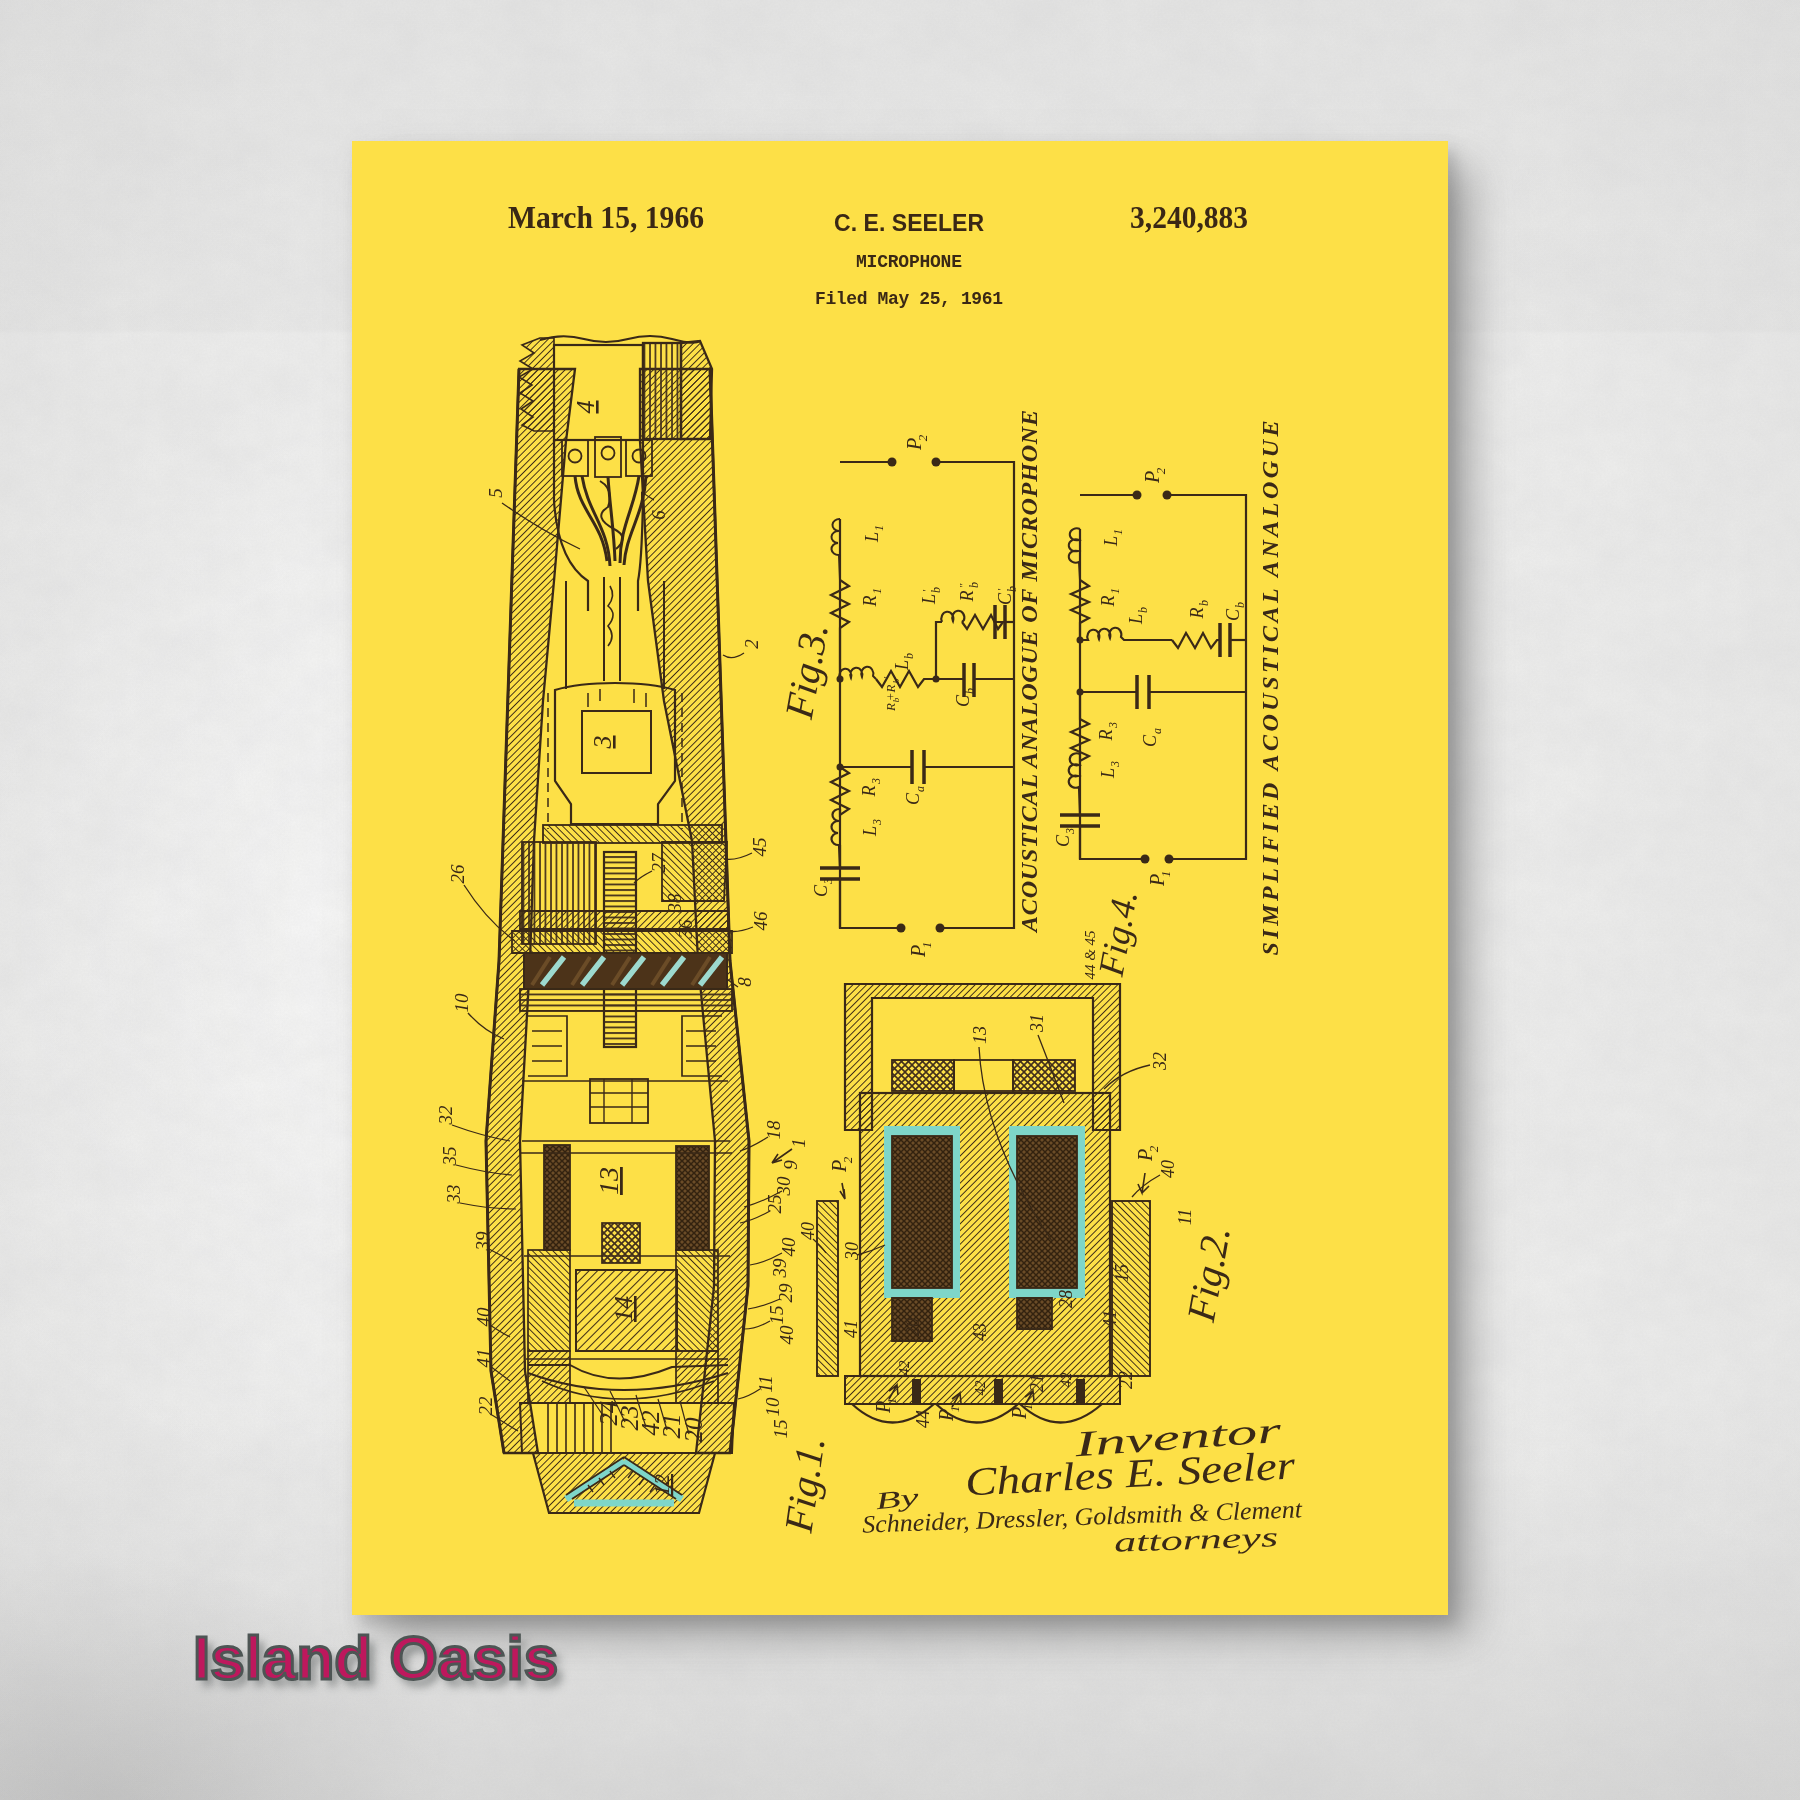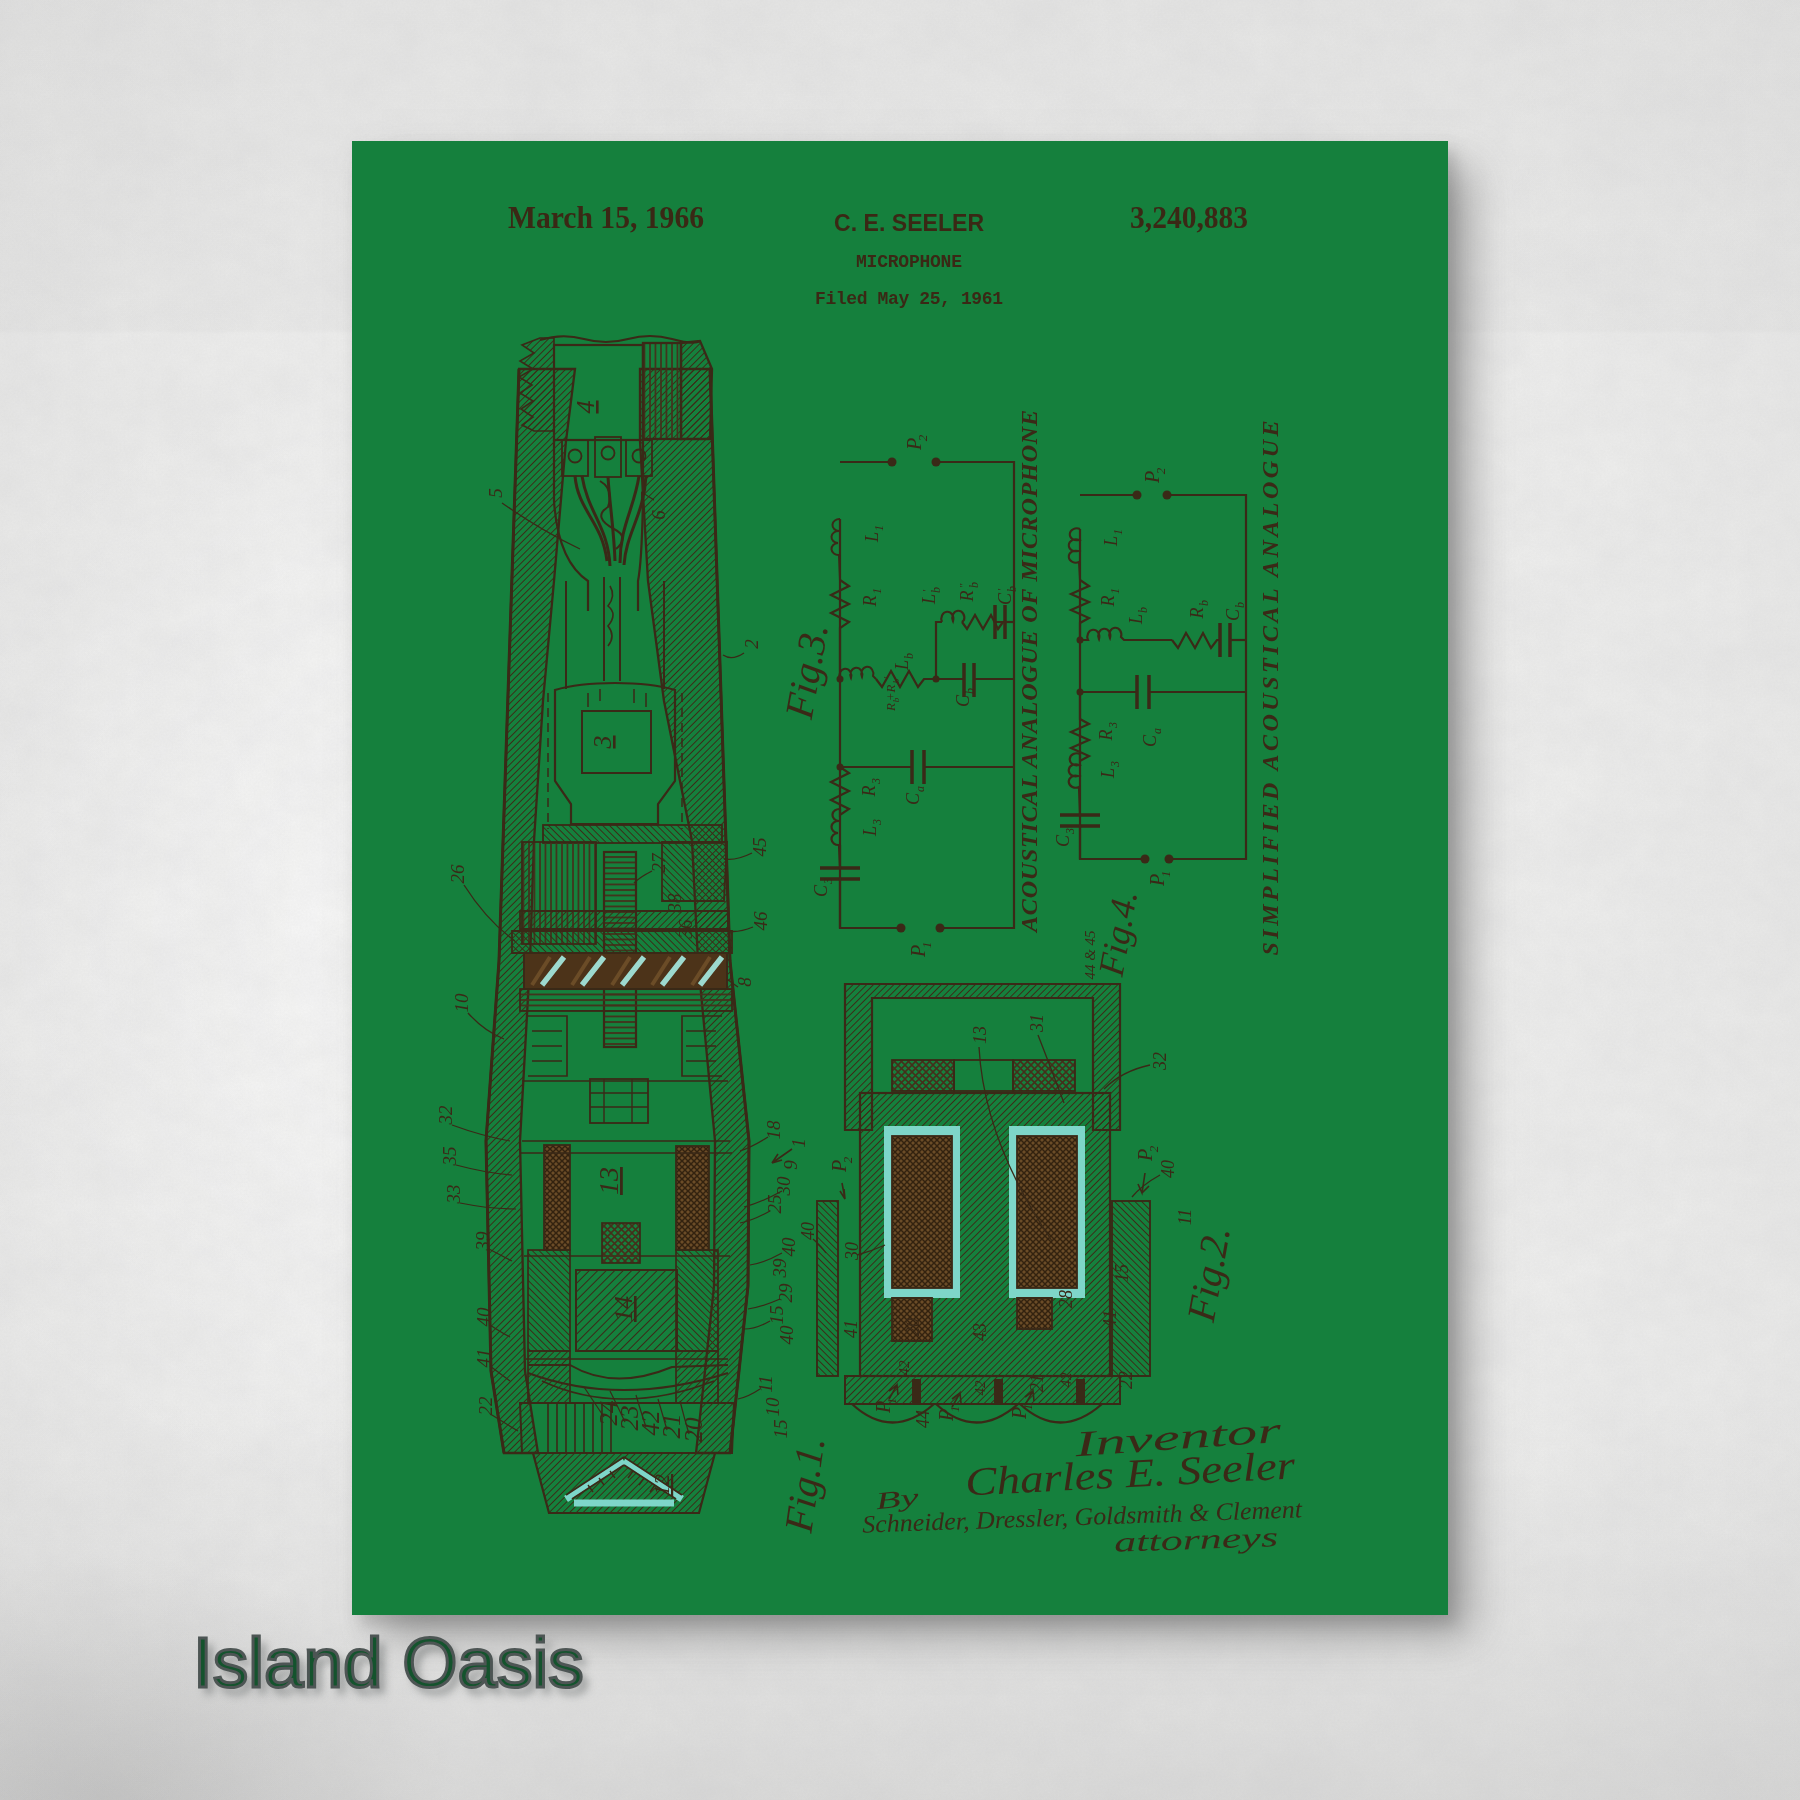--- a/index.html
+++ b/index.html
@@ -9,26 +9,26 @@
 #bgshade{position:absolute;left:0;top:0;width:1800px;height:1800px;
   background:
     linear-gradient(180deg, rgba(150,150,150,0.10) 0px, rgba(150,150,150,0.07) 200px, rgba(150,150,150,0.05) 330px, rgba(255,255,255,0.0) 334px),
     linear-gradient(180deg, rgba(255,255,255,0) 1400px, rgba(120,120,120,0.10) 1650px, rgba(110,110,110,0.16) 1800px),
     linear-gradient(90deg, rgba(130,130,130,0.06) 0px, rgba(255,255,255,0) 300px, rgba(255,255,255,0) 1500px, rgba(130,130,130,0.05) 1800px),
     radial-gradient(ellipse 500px 350px at 6% 100%, rgba(110,110,110,0.20), rgba(110,110,110,0) 70%),
     radial-gradient(ellipse 1200px 900px at 35% 52%, rgba(255,255,255,0.75), rgba(255,255,255,0) 70%);
 }
 #noise{position:absolute;left:0;top:0;width:1800px;height:1800px;opacity:0.55;}
 #poster{position:absolute;left:352px;top:141px;width:1096px;height:1474px;
-  background:#15803d;
+  background:#fde047;
   box-shadow:26px 24px 40px -4px rgba(105,105,105,0.55), 8px 10px 14px rgba(120,120,120,0.35);}
 #brand{position:absolute;left:193px;top:1622px;
   font-family:"Liberation Sans", sans-serif;
-  font-size:71px;font-weight:400;letter-spacing:0px;
-  color:#14532d;
+  font-size:62px;font-weight:700;letter-spacing:0px;
+  color:#be185d;
   -webkit-text-stroke:3px #4d5554;
   text-shadow:6px 7px 9px rgba(75,80,80,0.55);}
 </style>
 </head>
 <body>
 
 <div id="bgshade"></div>
 
 <svg id="noise" width="1800" height="1800" xmlns="http://www.w3.org/2000/svg">
 <filter id="grain" x="0" y="0" width="100%" height="100%">

